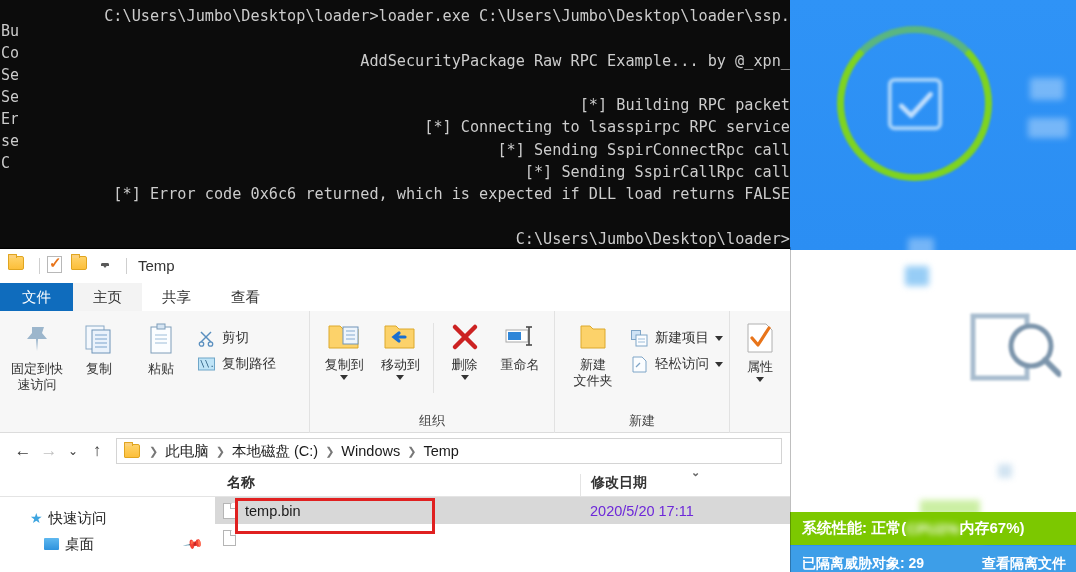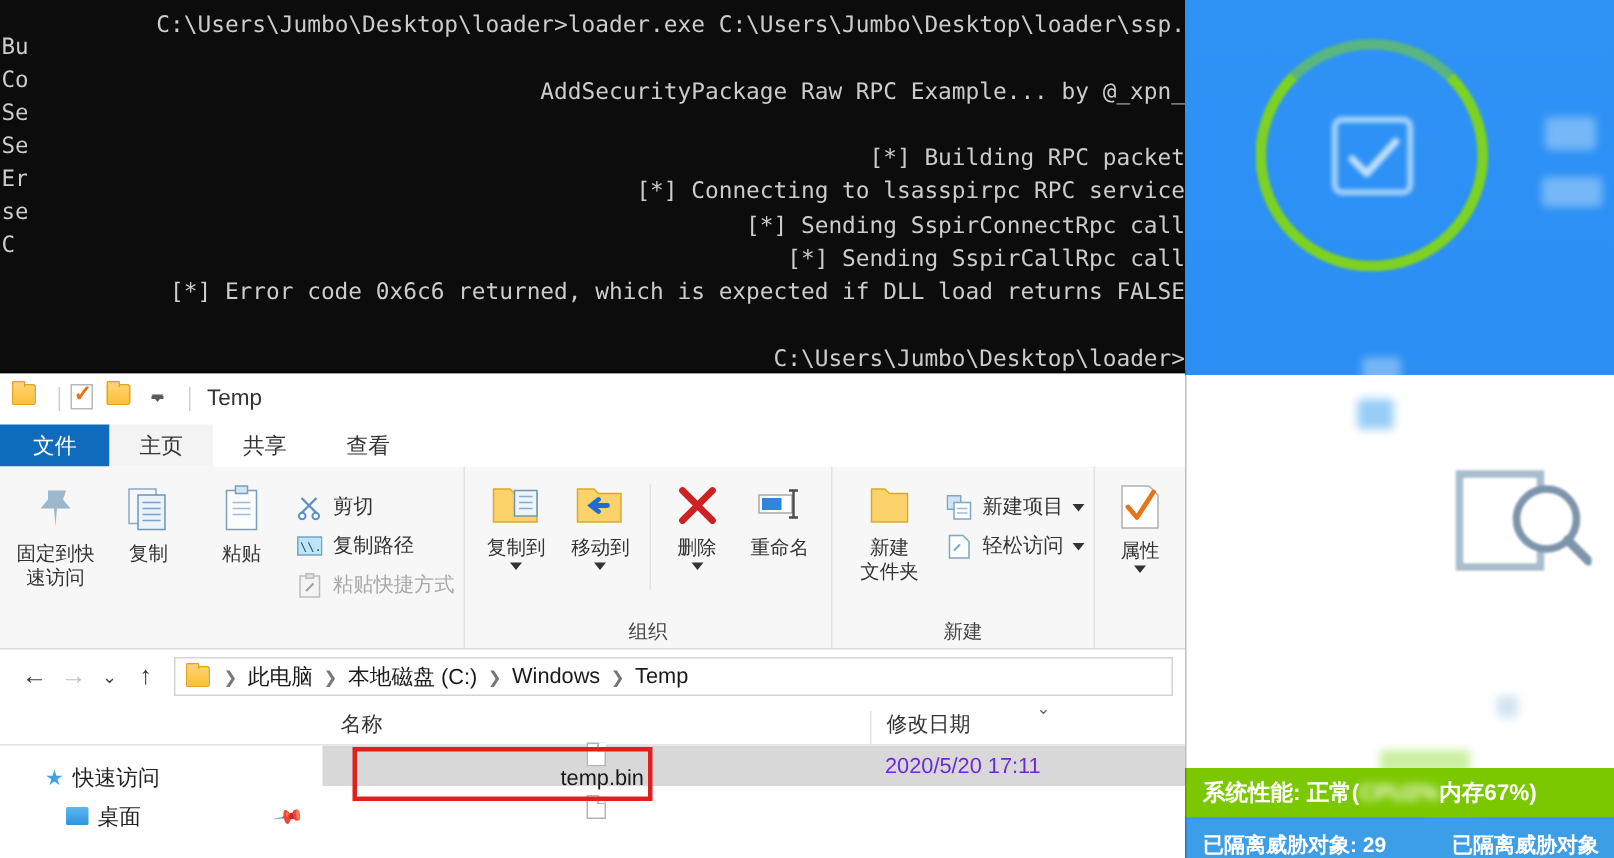--- a/index.html
+++ b/index.html
@@ -233,20 +233,21 @@
     display: flex; align-items: center; padding-left: 7px;
     font-size: 14.5px; color: #1a1a1a;
   }
   .crumb-sep { color: #777; margin: 0 7px; font-size: 11px; }
 
   
   #exp-cols {
     height: 28px; display: flex; align-items: flex-end;
     border-bottom: 1px solid #e4e4e4; background: #fff;
     position: relative;
+    font-weight: bold;
   }
   #exp-cols .navspacer { width: 215px; }
   .col-h {
     font-size: 14px; color: #333; padding-bottom: 4px; position: relative;
   }
   .col-name { width: 365px; padding-left: 12px; }
   .col-date { width: 180px; padding-left: 10px; border-left: 1px solid #e4e4e4; }
   .sort-caret {
     position: absolute; left: 110px; top: -8px;
     font-size: 11px; color: #666;
@@ -272,21 +273,21 @@
   .pin-glyph {
     position: absolute; right: 14px; color: #9aa7b2; font-size: 13px;
     transform: rotate(35deg);
   }
   #exp-files { flex: 1; background: #fff; position: relative; }
   .file-row {
     height: 27px; display: flex; align-items: center;
     font-size: 14.5px; color: #1a1a1a;
   }
   .file-row.selected { background: #d8d8d8; }
-  .file-name { width: 365px; display: flex; align-items: center; padding-left: 8px; flex-direction: column; }
+  .file-name { width: 365px; display: flex; align-items: center; padding-left: 8px; }
   .file-date { width: 180px; padding-left: 10px; color: #6d28d9; }
   .file-glyph {
     width: 13px; height: 16px; background: #fff; border: 1px solid #b5b5b5;
     margin-right: 9px; position: relative; flex: none;
   }
   .file-glyph::after {
     content: ""; position: absolute; right: -1px; top: -1px;
     border-left: 5px solid transparent; border-top: 5px solid #ffffff;
     border-right: 0; box-shadow: -1px 1px 0 #b5b5b5;
   }
@@ -326,21 +327,21 @@
 
   <div id="av-status-green">
     <span>系统性能: 正常(</span>
     <span class="blurred">CPU2%</span>
     <span>  </span>
     <span>内存67%)</span>
   </div>
 
   <div id="av-status-blue">
     <span>已隔离威胁对象: 29</span>
-    <span>已隔离威胁对象</span>
+    <span>查看隔离文件</span>
   </div>
 </div>
 
 <div id="term-back">
     <div class="bl"></div>
     <div class="bl">Bu</div>
     <div class="bl">Co</div>
     <div class="bl">Se</div>
     <div class="bl">Se</div>
     <div class="bl">Er</div>
@@ -426,30 +427,20 @@
             <span>剪切</span>
           </div>
           <div class="rib-small">
             <span class="ico">
               <svg width="17" height="14" viewBox="0 0 17 14">
                 <rect x="0.5" y="1" width="16" height="12" fill="#bfe4f7" stroke="#6fa6c8"></rect>
                 <text x="2" y="10" font-size="8" fill="#1c4f73" font-family="monospace">\\..</text>
               </svg>
             </span>
             <span>复制路径</span>
-          </div>
-          <div class="rib-small dim">
-            <span class="ico">
-              <svg width="15" height="17" viewBox="0 0 15 17">
-                <rect x="1" y="2" width="13" height="14" fill="#f4f4f4" stroke="#bdbdbd"></rect>
-                <rect x="5" y="0.5" width="5" height="3" fill="#e2e2e2" stroke="#bdbdbd"></rect>
-                <path d="M5 12 L10 7" stroke="#9d9d9d" stroke-width="1.3"></path>
-              </svg>
-            </span>
-            <span>粘贴快捷方式</span>
           </div>
         </div>
       </div>
     </div>
 
     <div class="rib-group" style="width:245px;">
       <div class="rib-body">
         <div class="rib-big" style="width:58px;">
           <svg width="34" height="30" viewBox="0 0 34 30">
             <path d="M2 4 H13 L16 7 H31 V26 H2 Z" fill="#fcd26a" stroke="#dca92c"></path>

